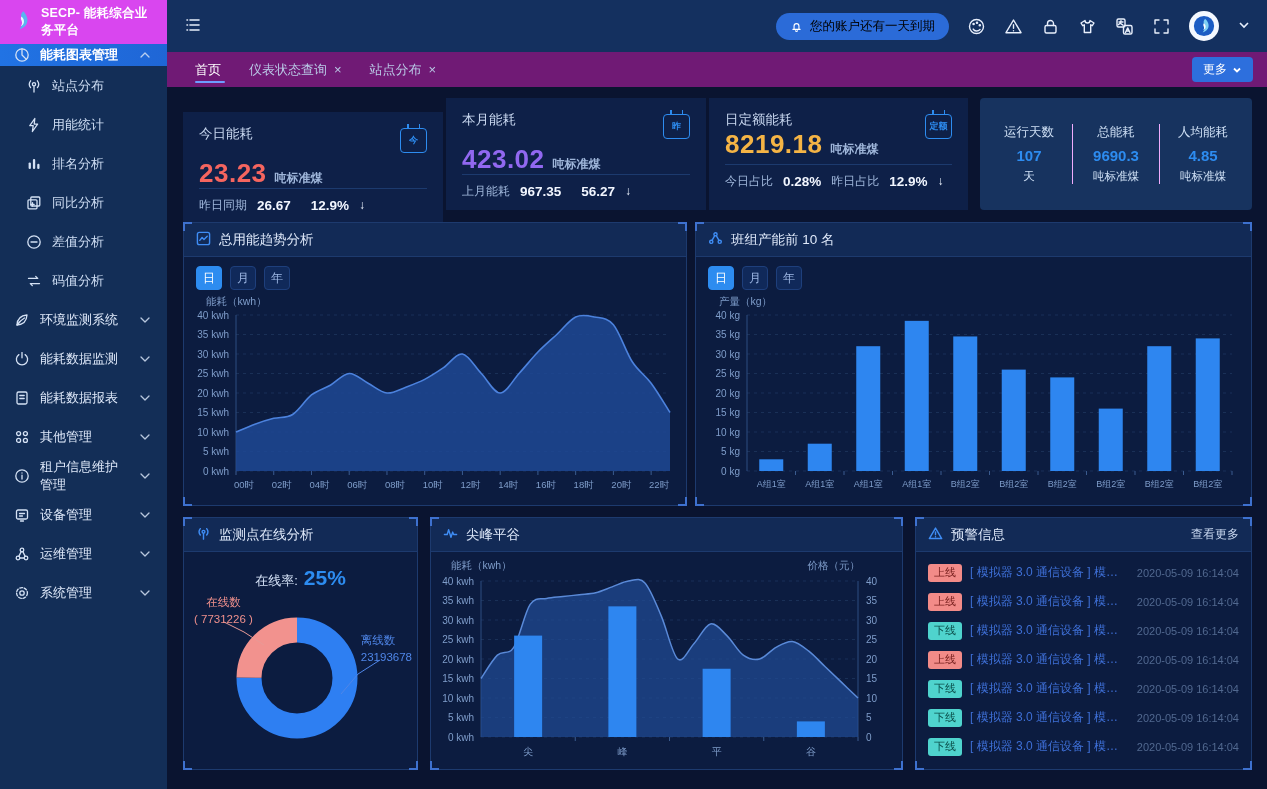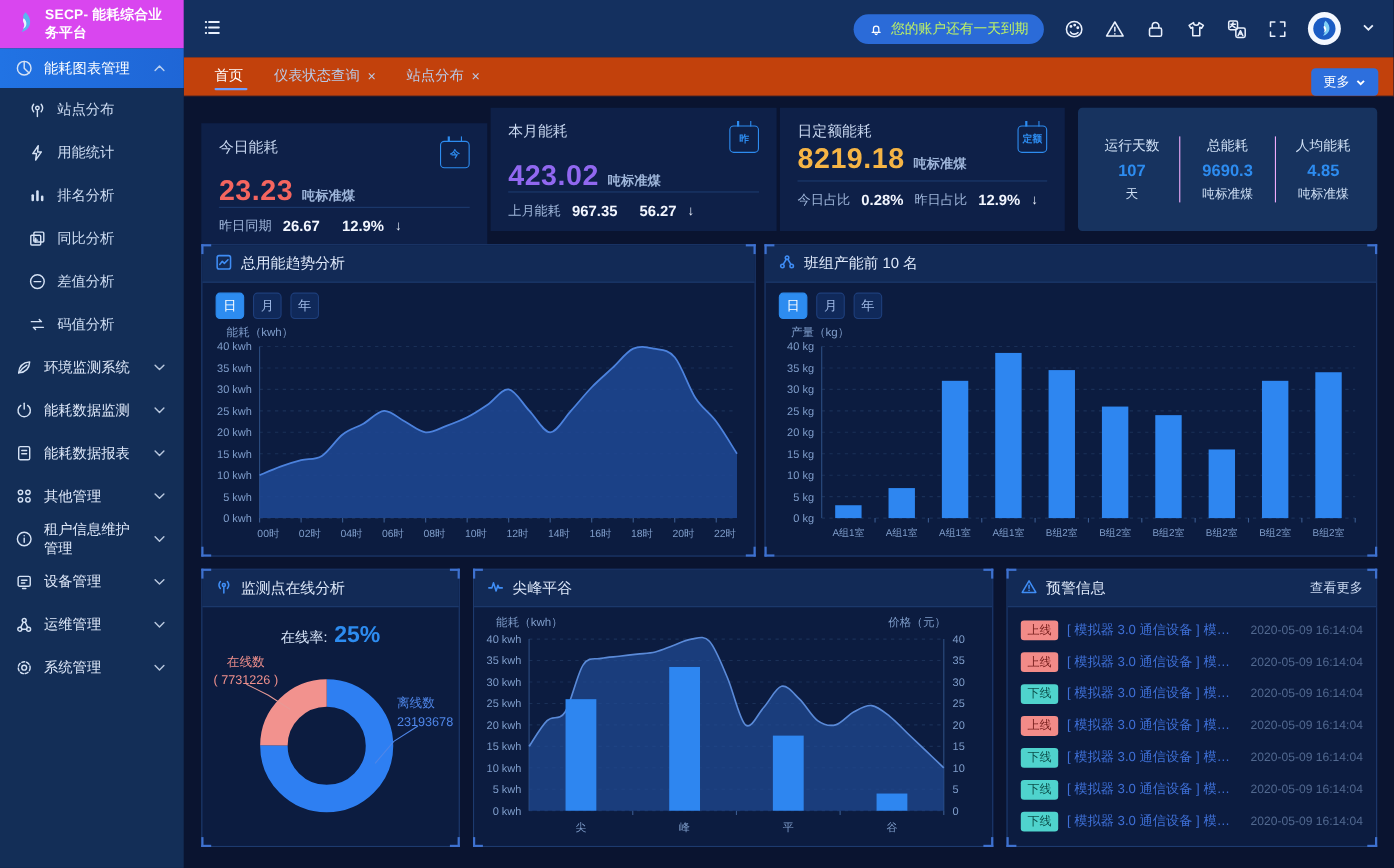--- a/index.html
+++ b/index.html
@@ -11,39 +11,39 @@
     color:#d7e3f6; font-size:13px;
   }
   svg text { font-family:"Liberation Sans","DejaVu Sans",sans-serif; }
 
   
   .sidebar { position:absolute; left:0; top:0; width:167px; height:789px; background:#132e57; z-index:3; }
   .logo { height:44px; display:flex; align-items:center; gap:7px; padding:0 10px; background:#d946ef; }
   .logo-text { font-size:12.5px; font-weight:bold; color:#ffffff; letter-spacing:.2px; }
   .nav-group, .nav-sub { display:flex; align-items:center; gap:10px; cursor:pointer; }
   .nav-group { height:39px; padding:0 14px; color:#dfe9fa; font-size:13px; }
-  .nav-group.active { background:linear-gradient(90deg,#2173e4,#1f66d6); color:#fff; height:36px; }
+  .nav-group.active { background:linear-gradient(90deg,#2173e4,#1f66d6); color:#fff; height:22px;font-weight:bold; }
   .nav-group .chev { margin-left:auto; opacity:.85; }
   .nav-sub { height:39px; padding:0 14px 0 26px; color:#cfdef4; font-size:13px; }
   .icn { width:16px; height:16px; flex:0 0 16px; display:inline-block; }
   .icn svg { width:16px; height:16px; display:block; stroke:#d5e2f5; fill:none; stroke-width:1.3; stroke-linecap:round; stroke-linejoin:round; }
   .icn.fill svg { fill:#d5e2f5; stroke:none; }
 
   
   .topbar { position:absolute; left:167px; top:0; width:1100px; height:52px; background:#14305f; display:flex; align-items:center; padding:0 16px; z-index:2; }
   .hamburger svg { width:20px; height:20px; stroke:#e8effc; stroke-width:1.6; stroke-linecap:round; }
   .topbar-right { margin-left:auto; display:flex; align-items:center; gap:18px; }
-  .notice-pill { display:flex; align-items:center; gap:7px; background:#2b6bd8; border-radius:14px; height:27px; padding:0 14px; color:#bef264; font-size:12.5px; cursor:pointer; }
+  .notice-pill { display:flex; align-items:center; gap:7px; background:#2b6bd8; border-radius:14px; height:27px; padding:0 14px; color:#000000; font-size:12.5px; cursor:pointer; }
   .tb-icon { width:19px; height:19px; cursor:pointer; }
   .tb-icon svg { width:19px; height:19px; stroke:#e8effc; fill:none; stroke-width:1.4; stroke-linecap:round; stroke-linejoin:round; }
   .avatar { width:30px; height:30px; border-radius:50%; background:#f4f8ff; display:grid; place-items:center; cursor:pointer; }
   .chev-down svg { width:14px; height:14px; stroke:#e8effc; stroke-width:1.6; fill:none; }
 
   
-  .tabbar { position:absolute; left:167px; top:52px; width:1100px; height:36px; background:#c2410c; display:flex; align-items:flex-end; padding:0 14px; border-bottom:1px solid #0a1430; }
+  .tabbar { position:absolute; left:167px; top:52px; width:1100px; height:36px; background:#701a75; display:flex; align-items:center; padding:0 14px; border-bottom:1px solid #0a1430; }
   .tab { position:relative; display:flex; align-items:center; gap:7px; padding:0 14px; height:36px; color:#b9c9e6; font-size:13px; cursor:pointer; }
   .tab.active { color:#ffffff; }
   .tab.active::after { content:""; position:absolute; left:14px; bottom:5px; width:30px; height:2px; background:#6e9eff; border-radius:1px; }
   .tab-close { font-size:13px; color:#b9c9e6; cursor:pointer; line-height:1; }
   .more-btn { margin-left:auto; background:#2d6fdd; color:#fff; border:none; border-radius:4px; height:25px; padding:0 11px; font-size:12px; display:flex; align-items:center; gap:5px; cursor:pointer; }
   .more-btn svg { width:10px; height:10px; stroke:#fff; stroke-width:1.8; fill:none; }
 
   
   .content { position:absolute; left:167px; top:88px; width:1100px; height:701px; }
 

